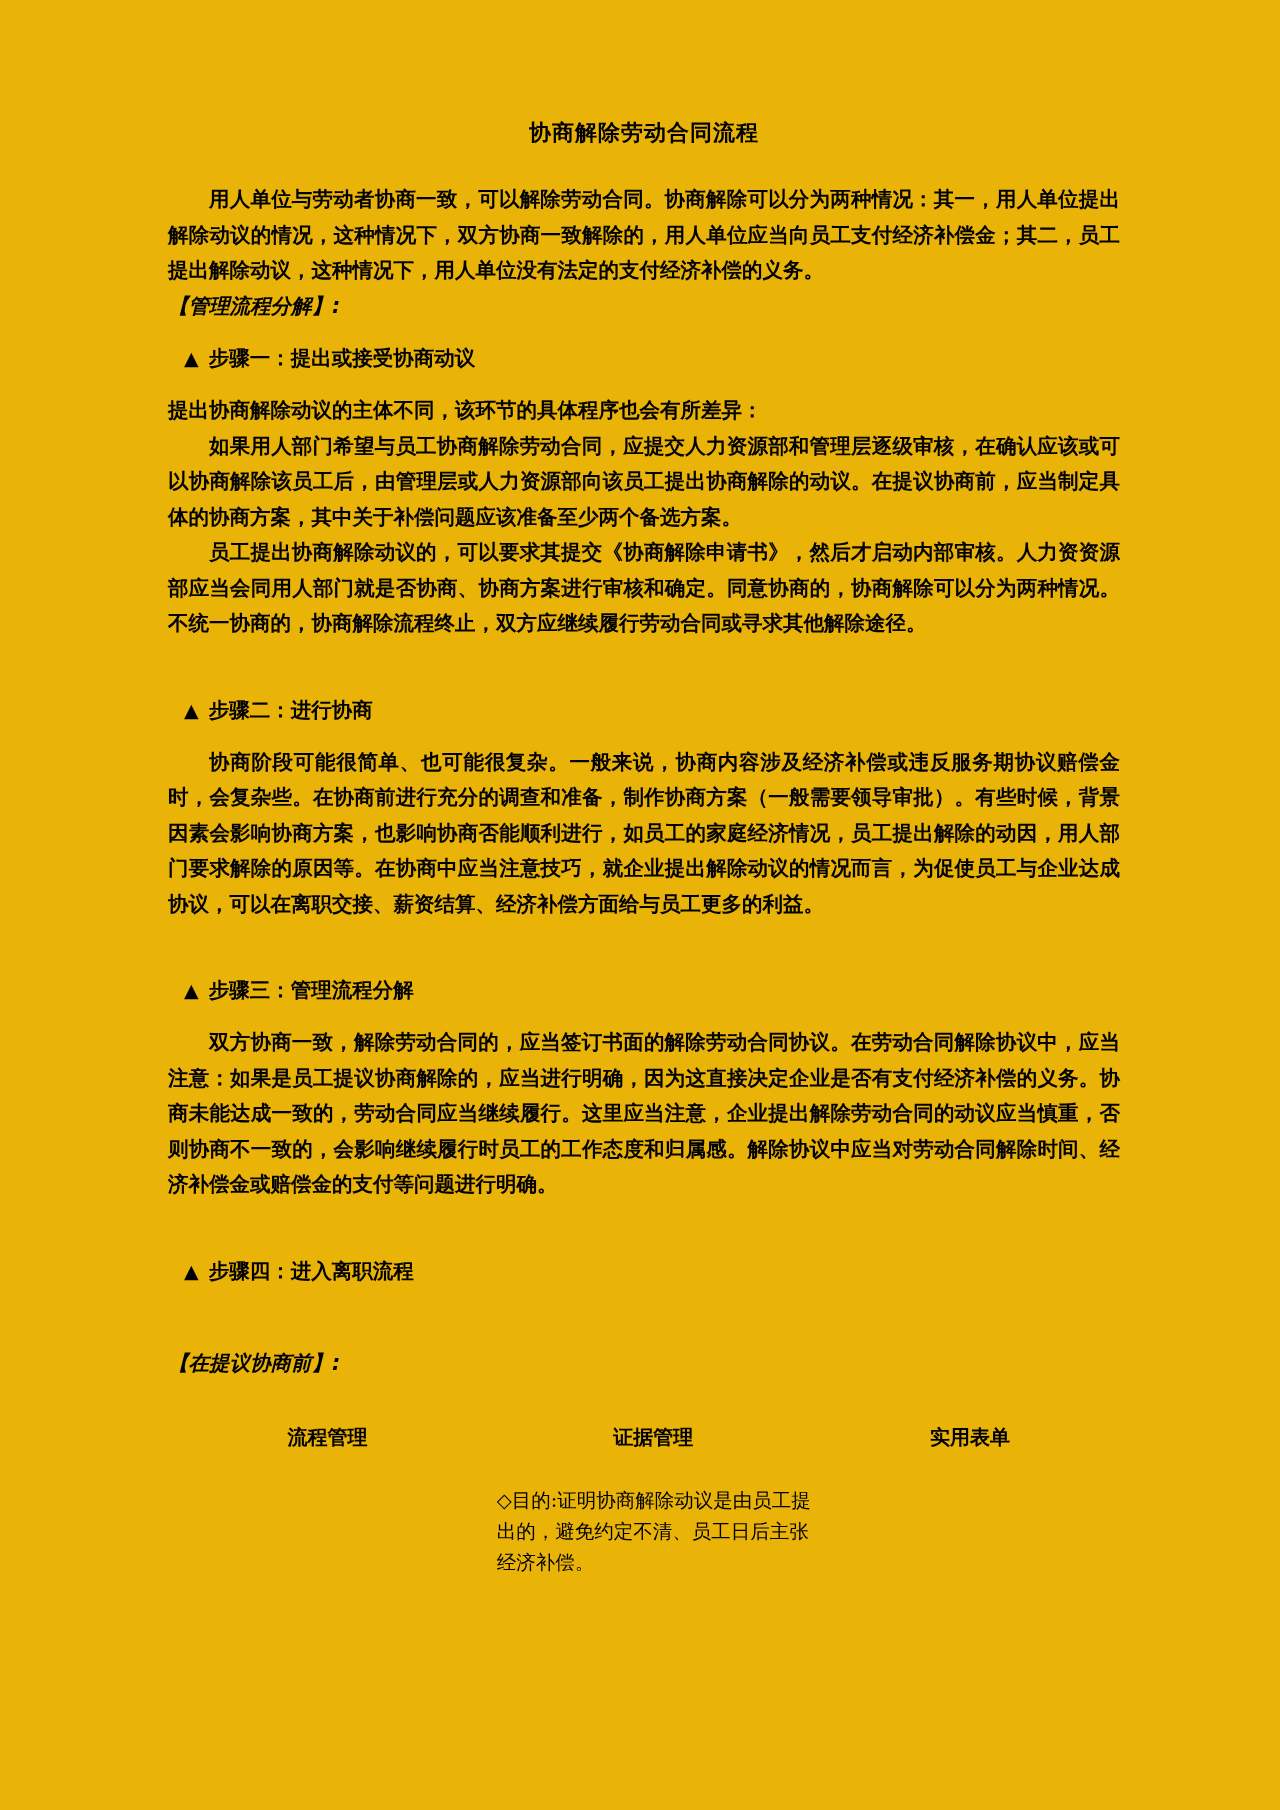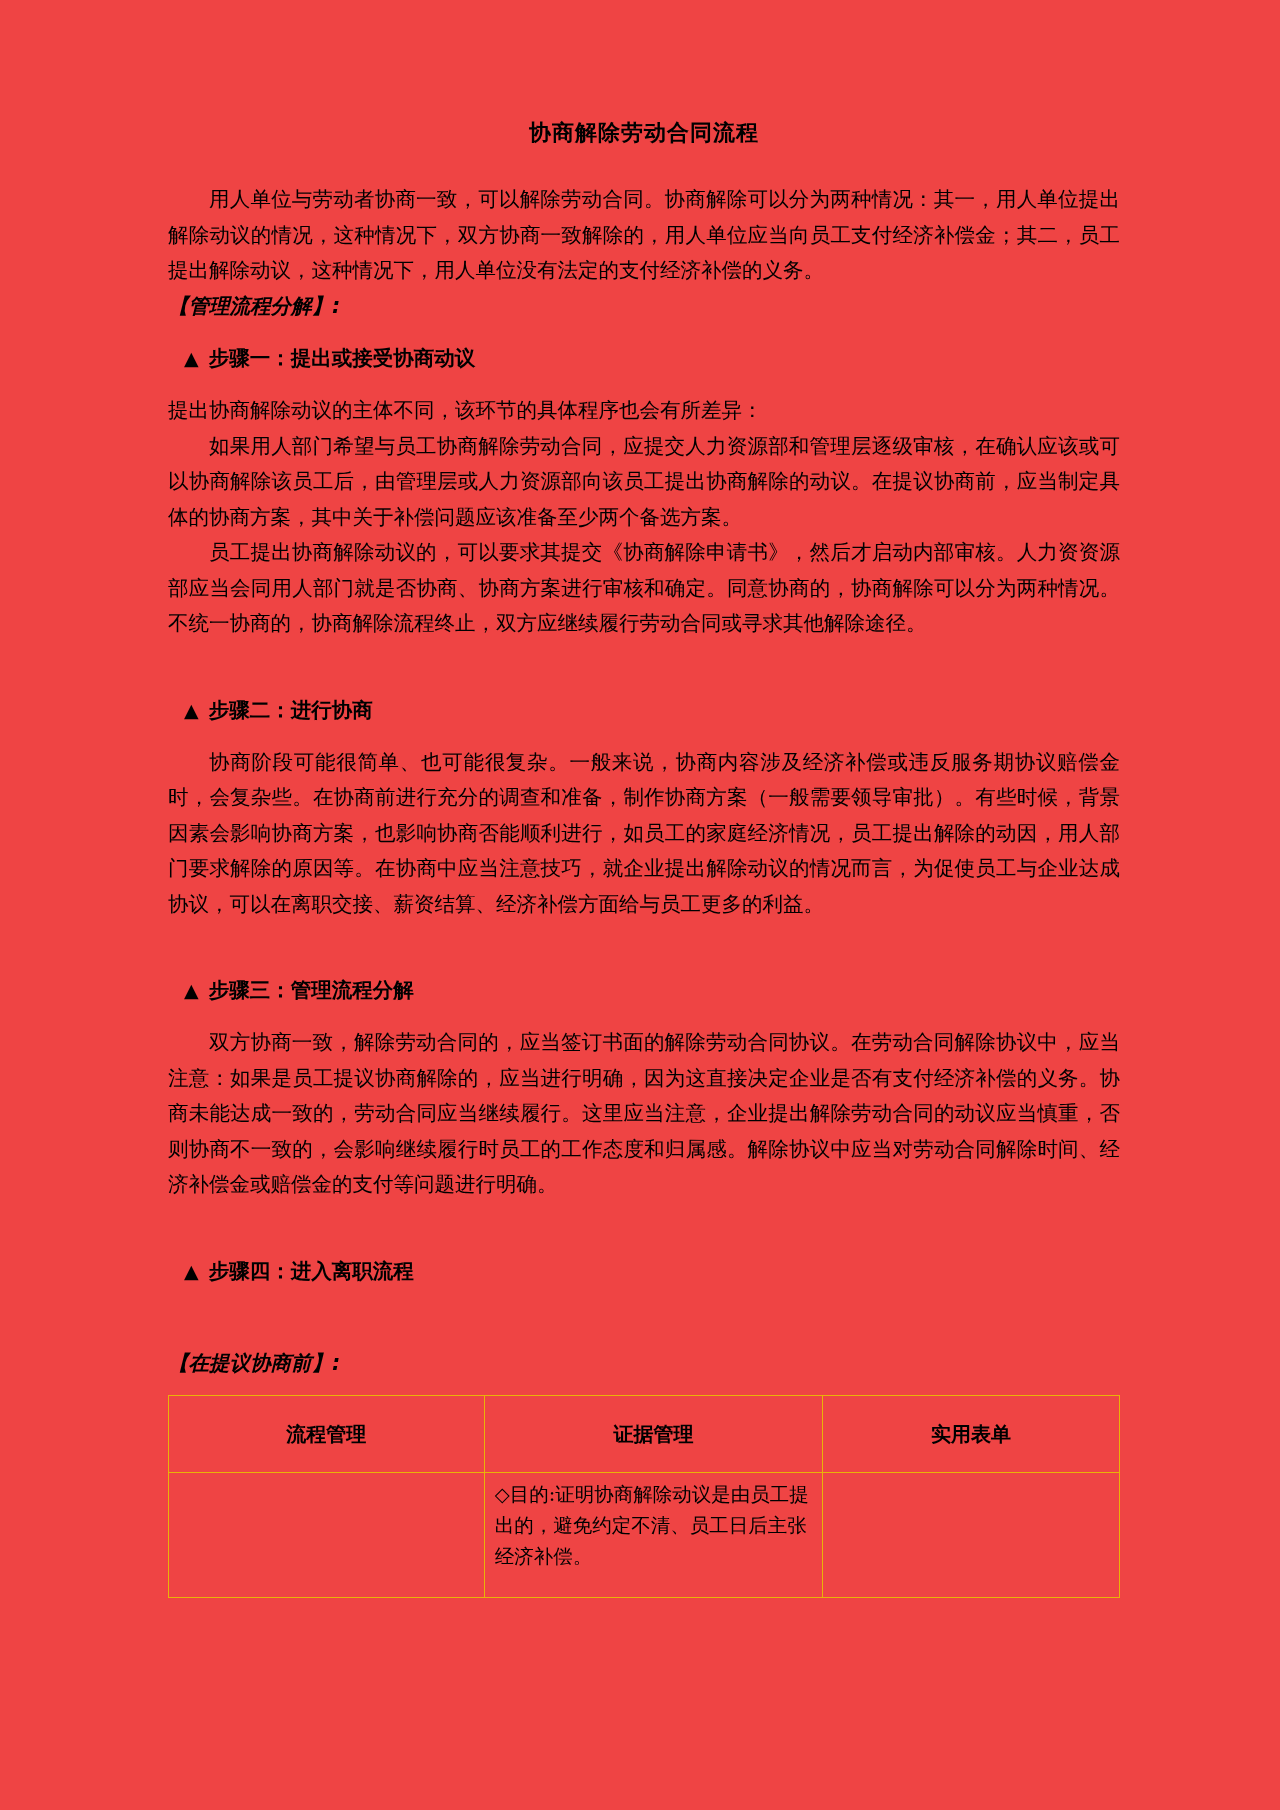--- a/index.html
+++ b/index.html
@@ -9,39 +9,40 @@
   }
   body {
     font-family: "DejaVu Serif", "Liberation Serif", serif;
     color: #000000;
   }
   .page {
     position: relative;
     width: 1280px;
     height: 1810px;
     margin: 0 auto;
-    background: #ef4444;
+    background: #eab308;
     box-sizing: border-box;
     padding: 118px 160px 0 168px;
   }
   .doc-title {
     text-align: center;
     font-size: 22px;
     font-weight: bold;
     letter-spacing: 1px;
     margin: 0 0 34px 0;
     font-family: "DejaVu Sans", "Liberation Sans", sans-serif;
   }
   p.body-text {
     margin: 0;
     font-size: 20.5px;
     line-height: 35.5px;
     text-align: justify;
     text-justify: inter-ideograph;
     letter-spacing: 0px;
+    font-weight: bold;
   }
   p.indent {
     text-indent: 2em;
   }
   p.noindent {
     text-indent: 0;
   }
   .section-label {
     margin: 0;
     font-size: 20.5px;
@@ -64,21 +65,21 @@
   }
   .gap-md { height: 34px; }
   .gap-lg { height: 40px; }
   table.evidence {
     width: 100%;
     border-collapse: collapse;
     margin-top: 14px;
     table-layout: fixed;
   }
   table.evidence td {
-    border: 1px solid #eab308;
+    border: 4px solid #eab308;
     vertical-align: top;
     padding: 0;
   }
   table.evidence td.head {
     text-align: center;
     vertical-align: middle;
     font-weight: bold;
     font-size: 20px;
     height: 76px;
     font-family: "DejaVu Sans", "Liberation Sans", sans-serif;

